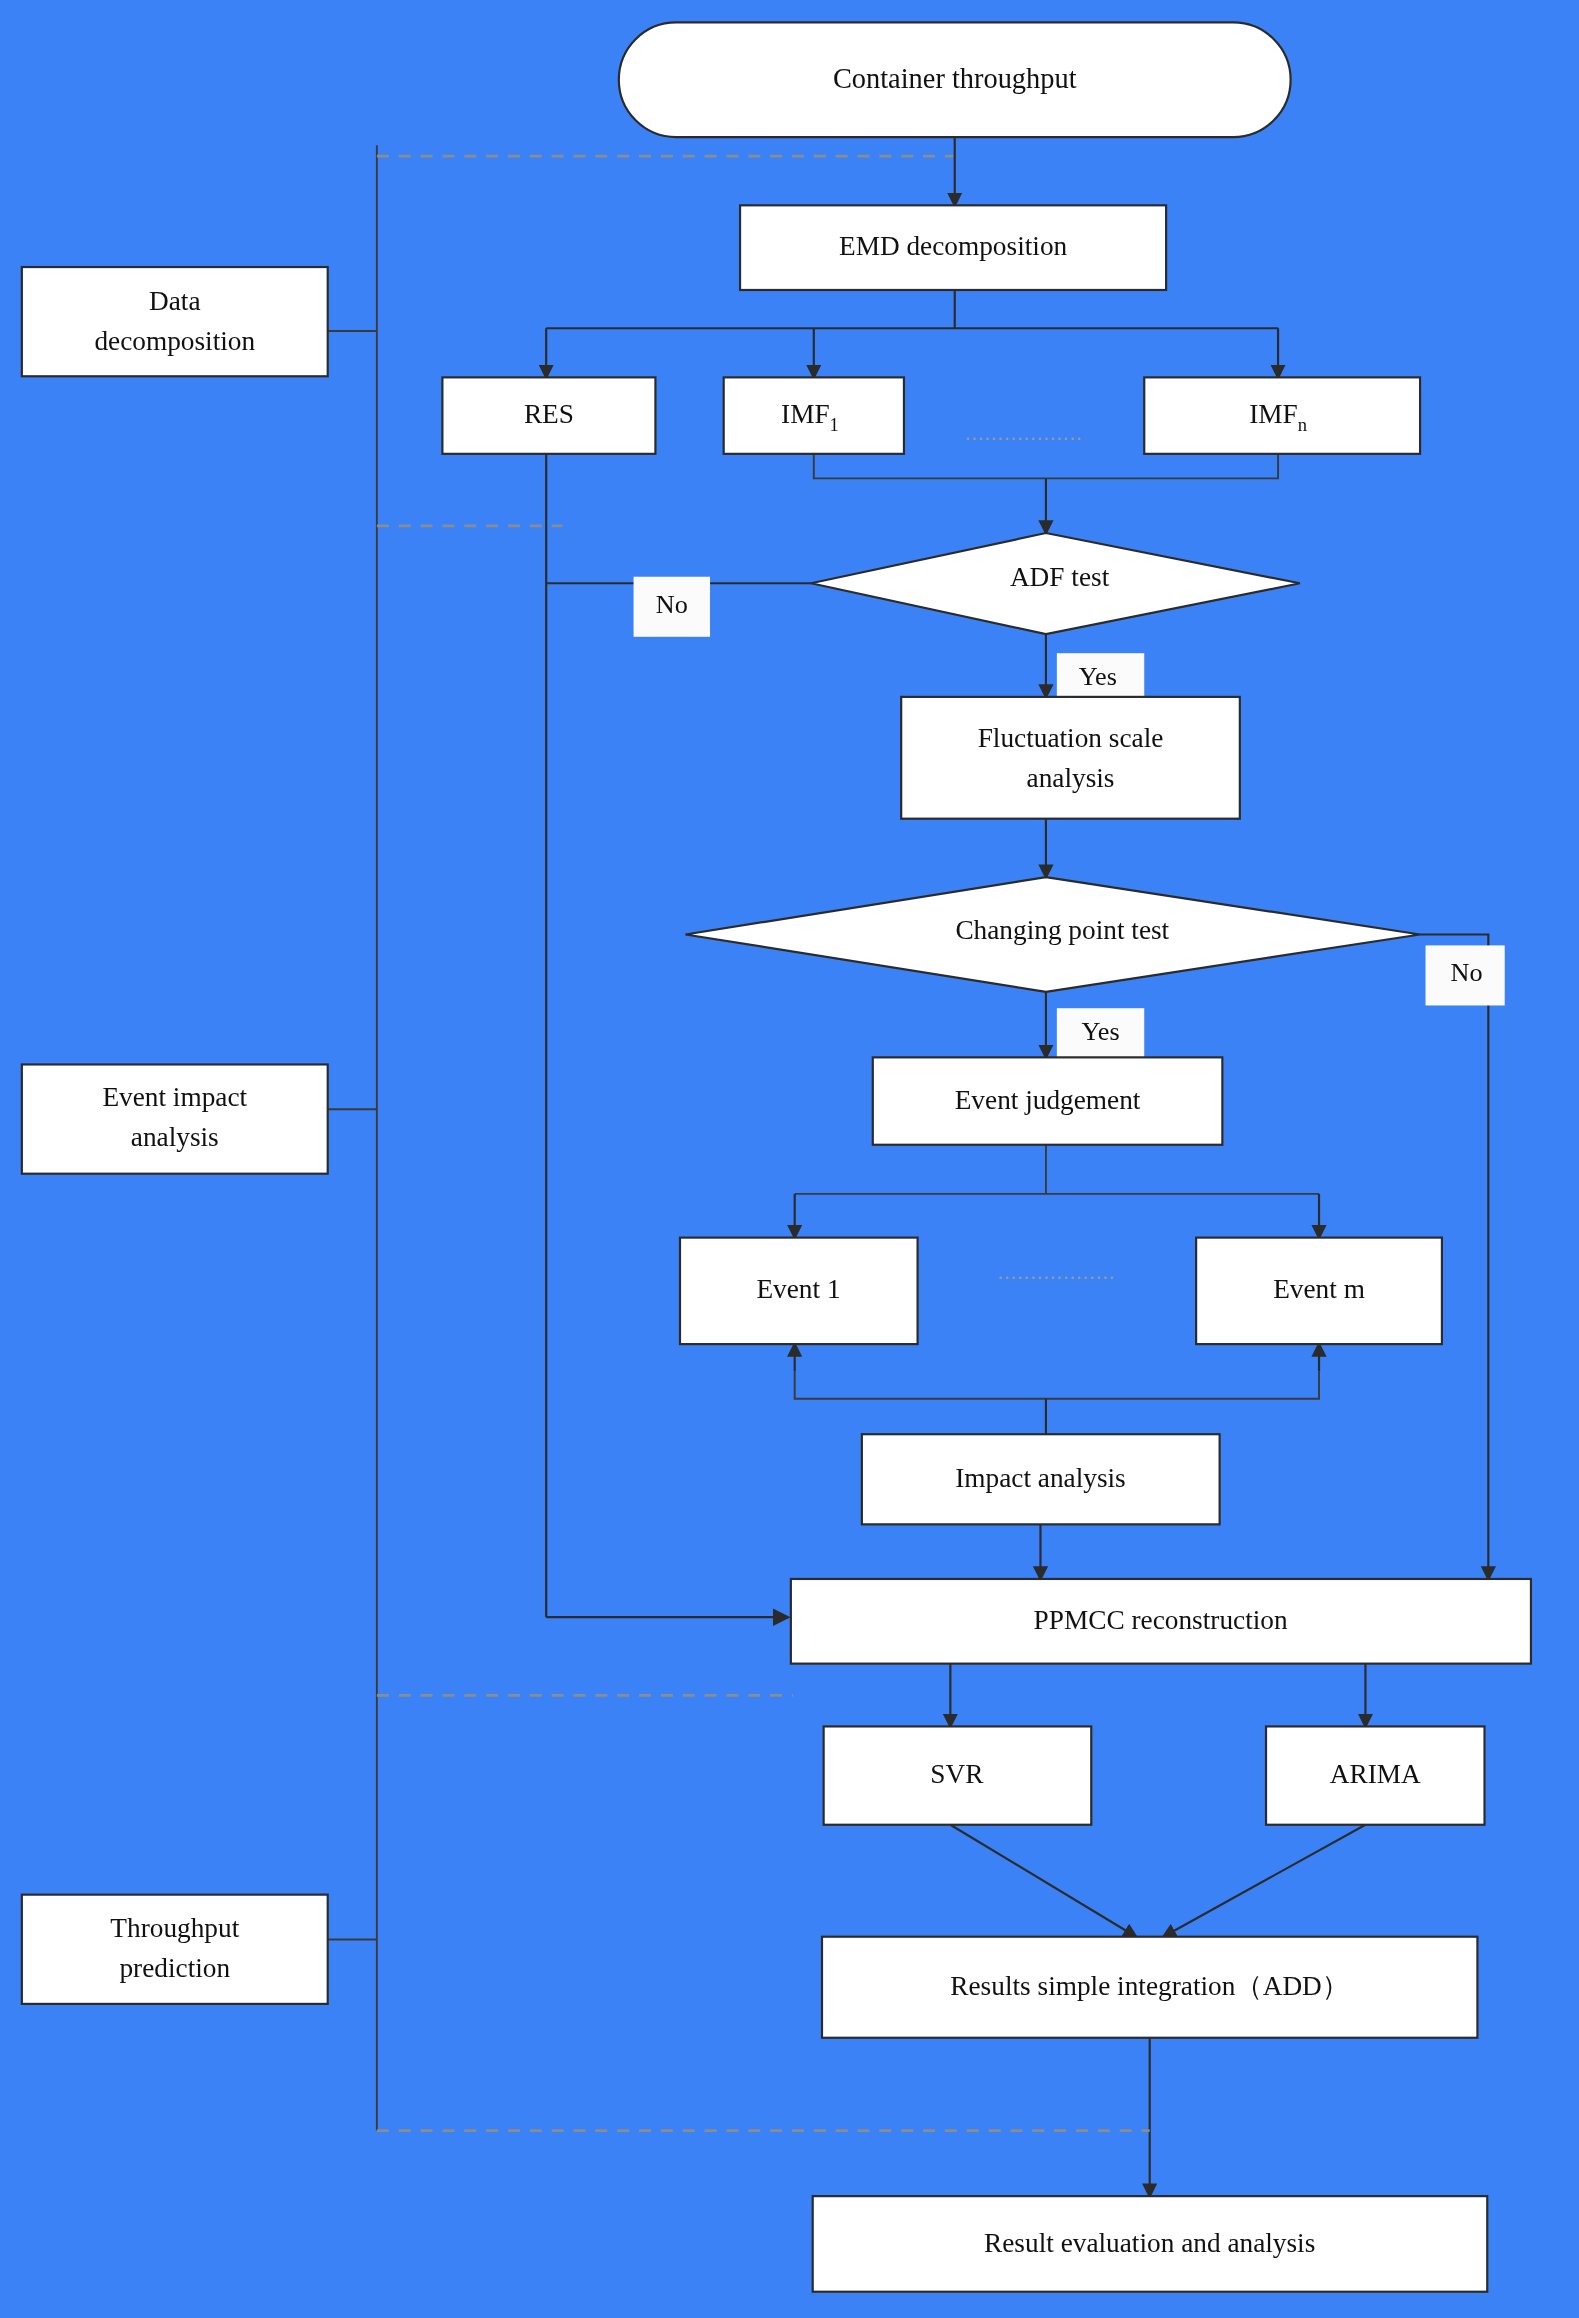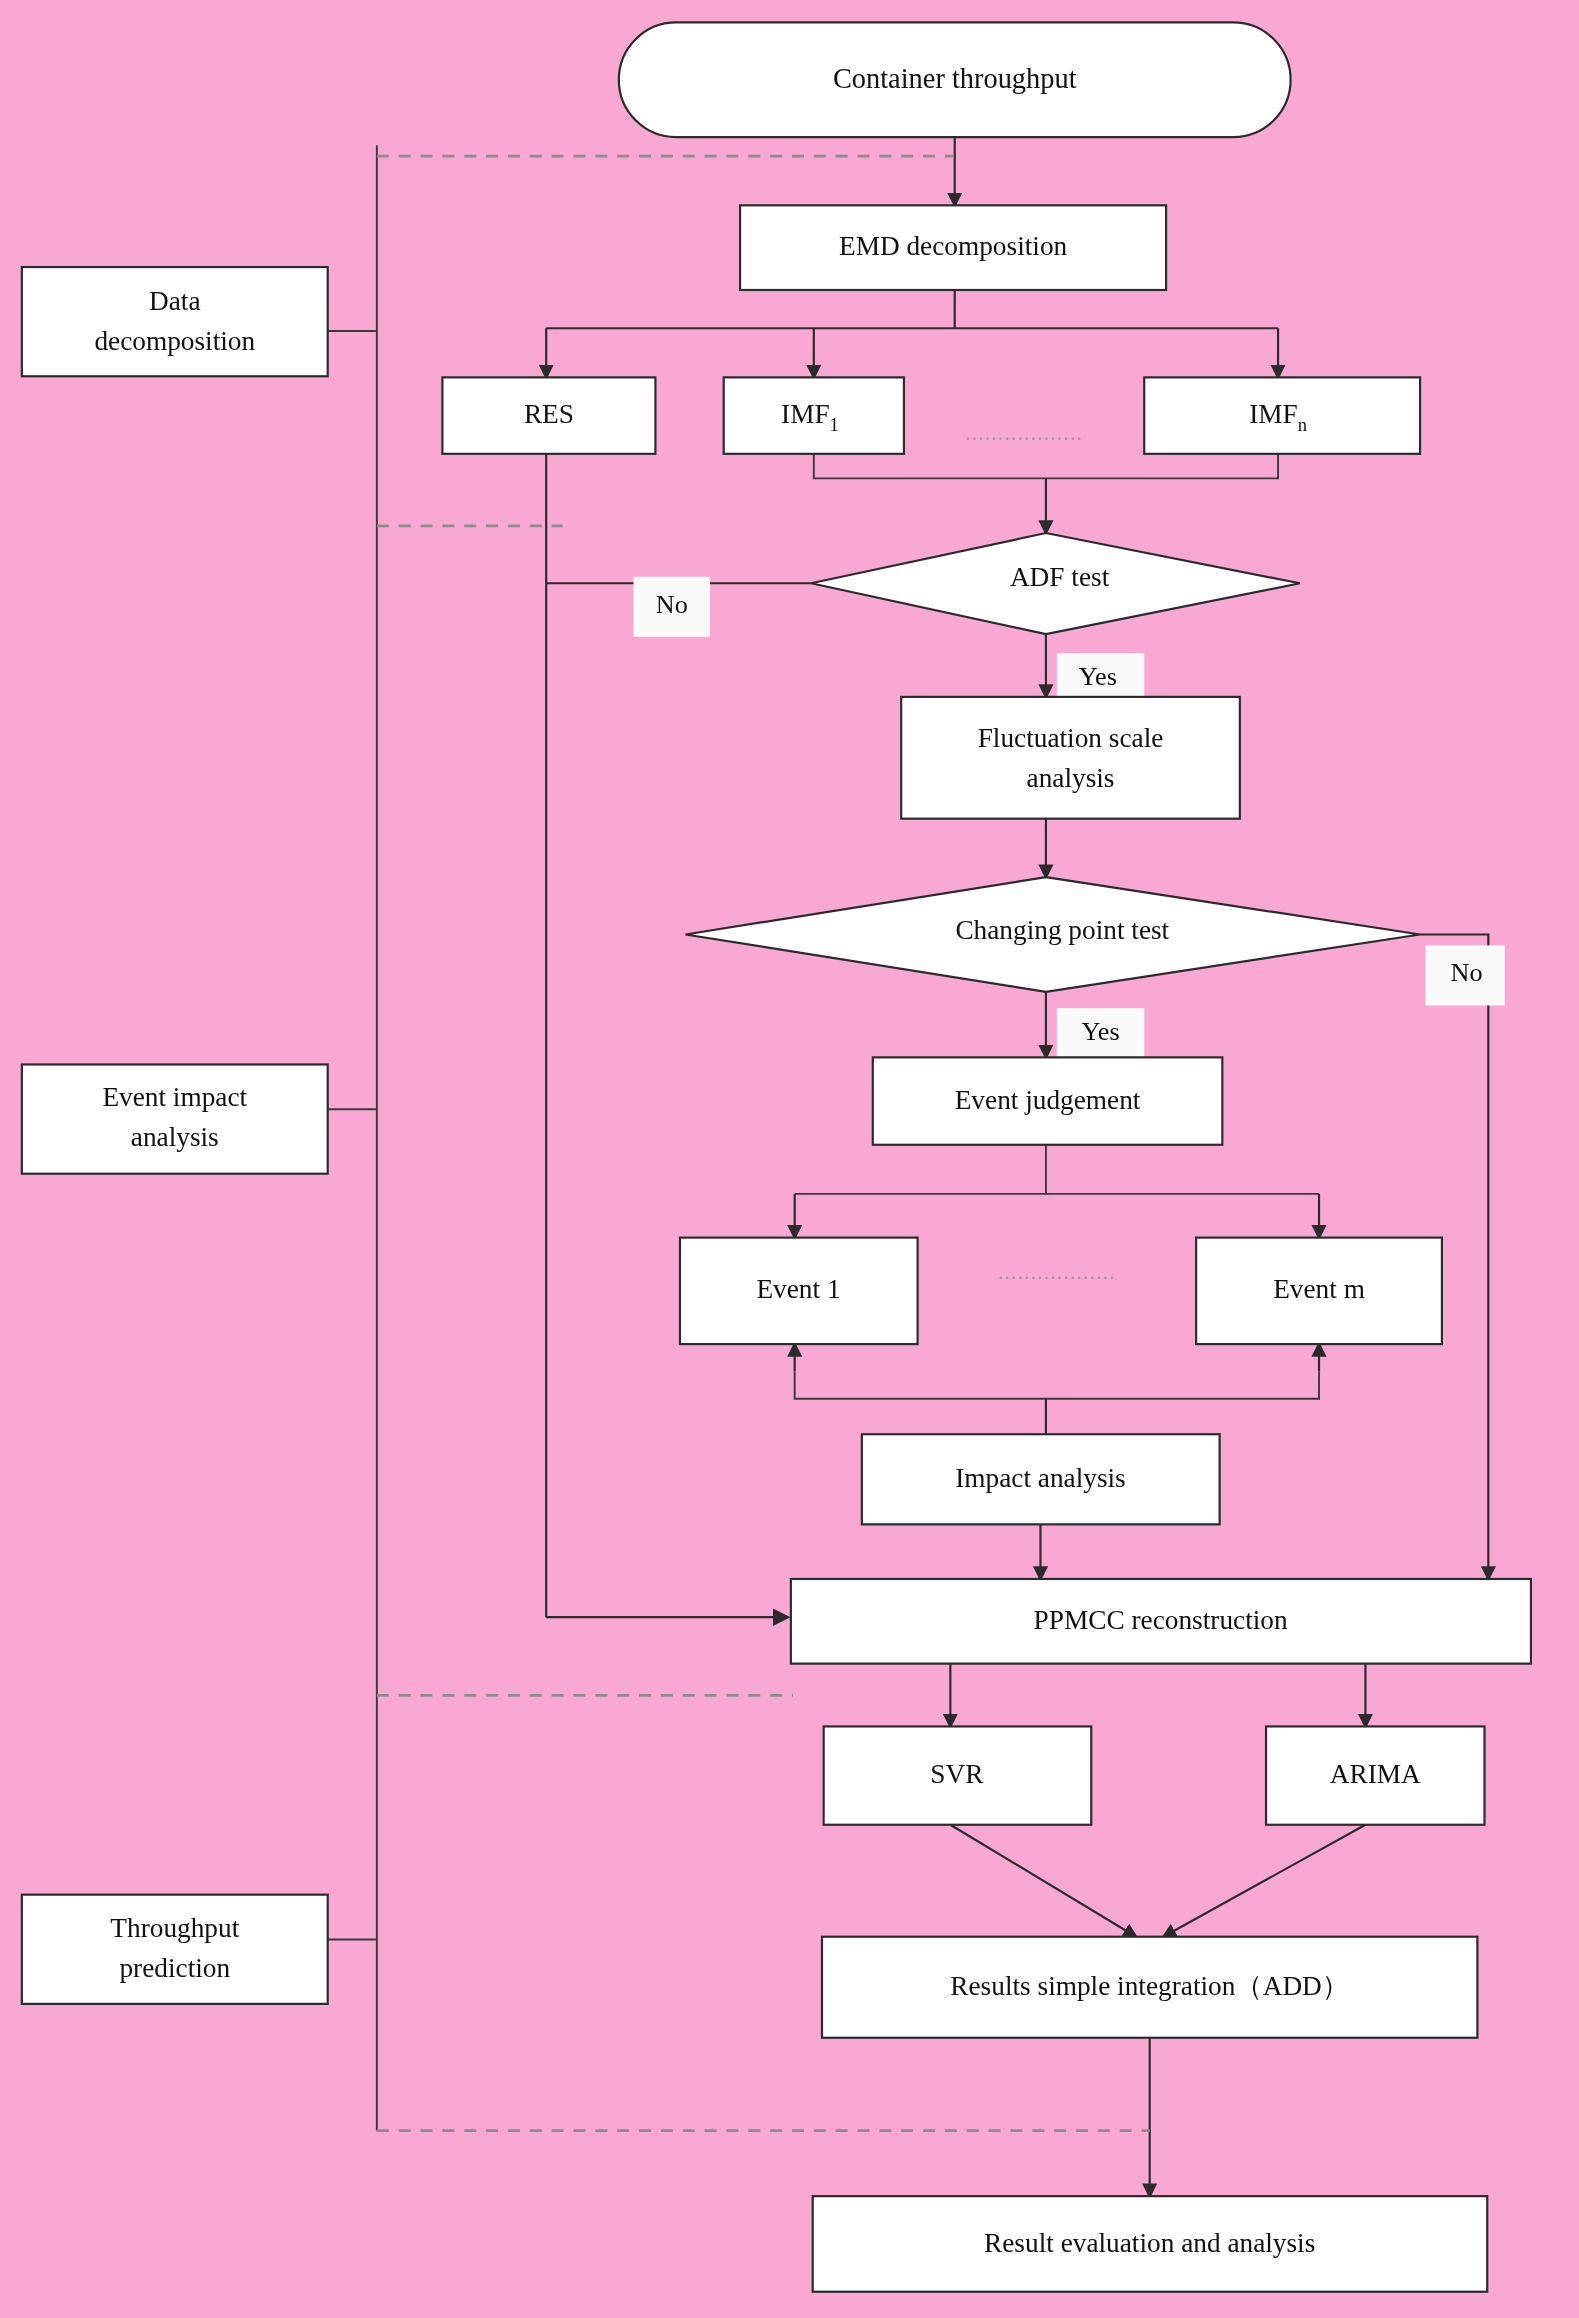--- a/index.html
+++ b/index.html
@@ -1,18 +1,18 @@
 <!DOCTYPE html>
 <html style="font-size:8.7px"><head>
 <meta charset="utf-8">
 <title>Flowchart</title>
 <style>
   html,body{margin:0;padding:0;background:#ffffff;}
   body{font-family:"Liberation Serif","DejaVu Serif",serif;}
-  #wrap{position:relative;width:1579px;height:2319px;background:#f9a8d4;overflow:hidden;}
+  #wrap{position:relative;width:1579px;height:2319px;background:#3b82f6;overflow:hidden;}
   svg#canvas{position:absolute;left:0;top:0;width:1579px;height:2319px;display:block;}
   .nodeText{
     font-family:"Liberation Serif","DejaVu Serif",serif;
     fill:#111111;
     text-anchor:middle;
     dominant-baseline:middle;
   }
   .t-big{font-size:52px;}
   .t-mid{font-size:50px;}
   .t-yn{font-size:48px;}

